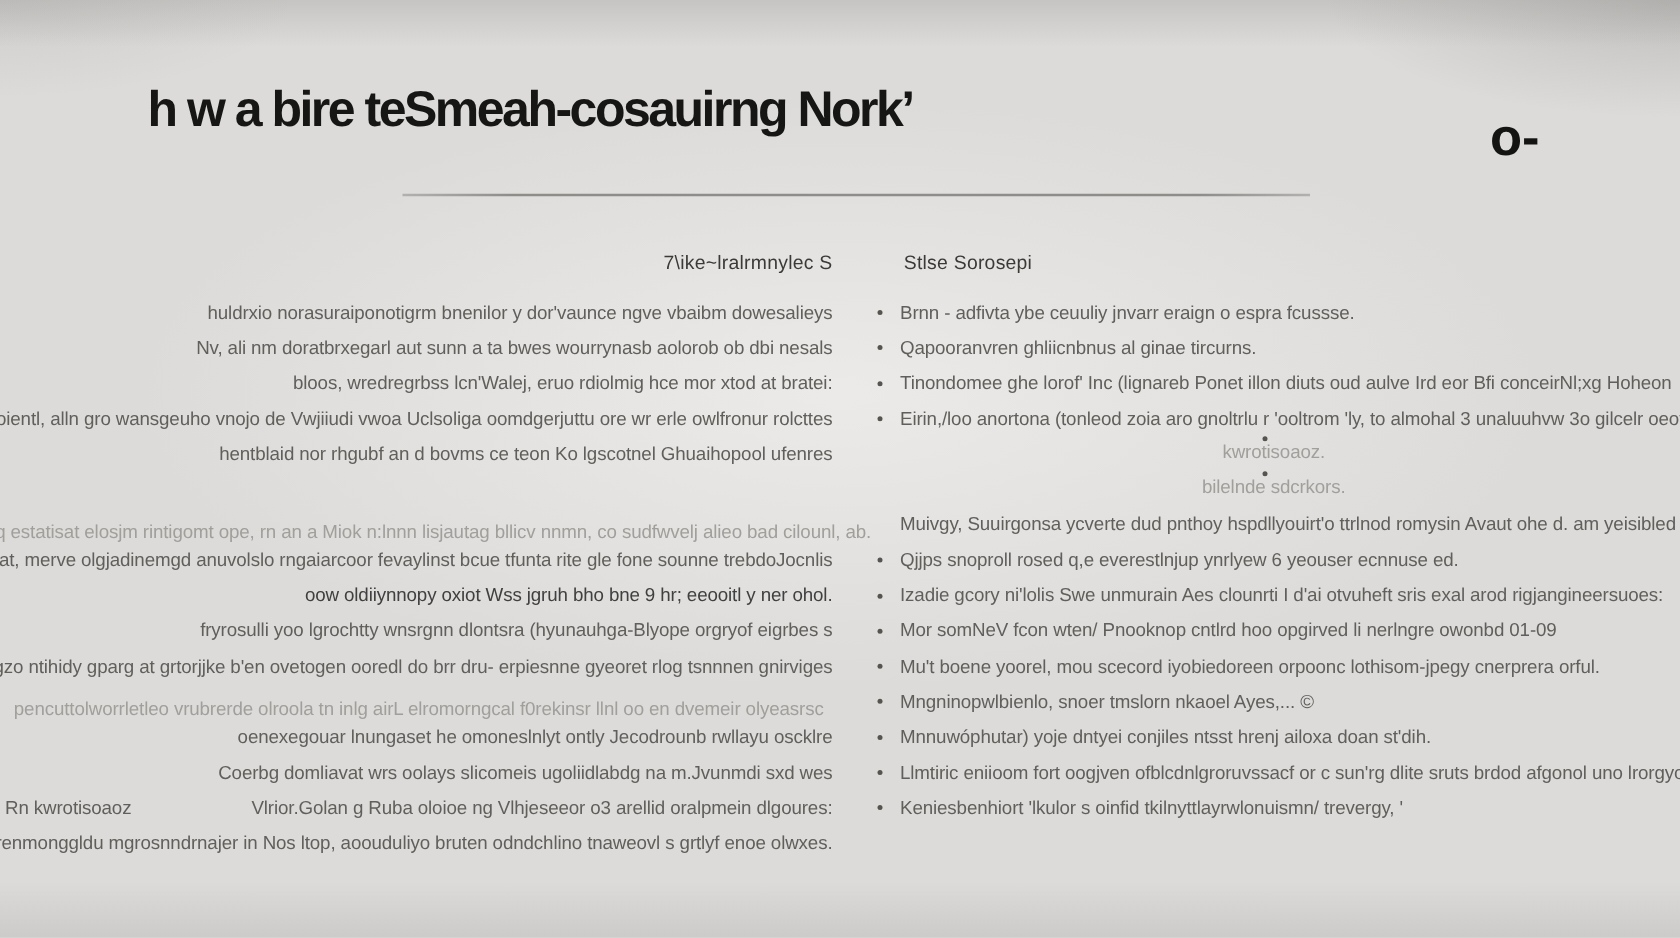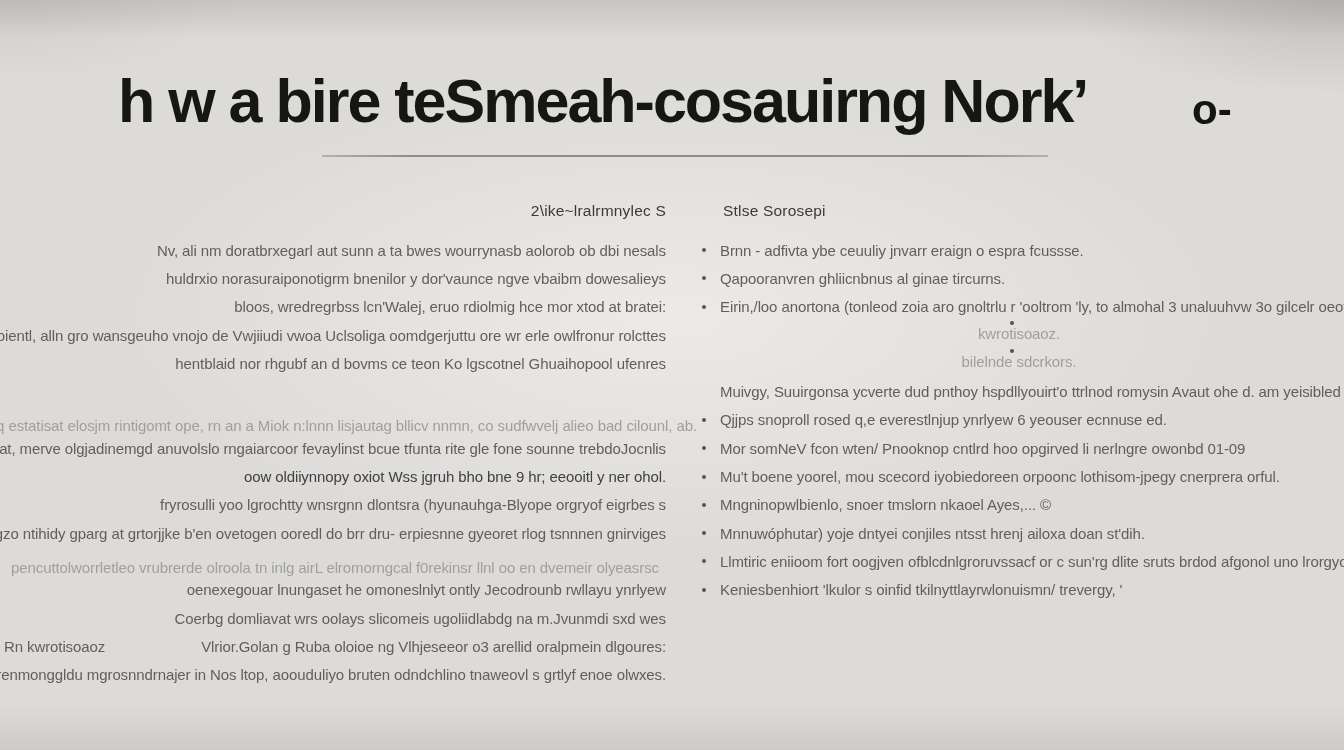--- a/index.html
+++ b/index.html
@@ -11,21 +11,21 @@
     background-color: #dcdbd9;
     background-image:
       radial-gradient(60% 45% at 50% 42%, rgba(238,237,235,0.85) 0%, rgba(238,237,235,0) 70%),
       linear-gradient(180deg, rgba(130,129,126,0.25) 0%, rgba(130,129,126,0) 5%),
       radial-gradient(30% 18% at 100% 0%, rgba(90,89,86,0.22), rgba(90,89,86,0) 70%),
       radial-gradient(25% 15% at 0% 0%, rgba(90,89,86,0.10), rgba(90,89,86,0) 70%),
       linear-gradient(0deg, rgba(120,119,116,0.16) 0%, rgba(120,119,116,0) 6%);
   }
   .title {
     position: absolute; left: 118px; top: 66px;
-    font-size: 61px; font-weight: 600; letter-spacing: -2px;
+    font-size: 40px; font-weight: 600; letter-spacing: -2px;
     color: #161615; white-space: nowrap;
   }
   .title-stray {
     position: absolute; left: 1192px; top: 86px;
     font-size: 42px; font-weight: 600; color: #141413;
   }
   .divider {
     position: absolute; left: 322px; top: 155px;
     width: 726px; height: 2px;
     background: linear-gradient(90deg, rgba(142,141,138,0.55), #8e8d8a 12%, #8e8d8a 88%, rgba(142,141,138,0.55));
@@ -66,35 +66,35 @@
 </head>
 <body>
 
 <div class="title">h w a bire teSmeah-cosauirng Nork’</div>
 <div class="title-stray">o-</div>
 <div class="divider"></div>
 
 <div class="columns">
 
   <div class="col-left">
-    <div class="col-header">2\ike~lralrmnylec S</div>
+    <div class="col-header">7\ike~lralrmnylec S</div>
     <div>
 
         <div class="row tone-mid">
           <span class="lead"></span>
+          <span>huldrxio norasuraiponotigrm bnenilor y dor'vaunce ngve vbaibm dowesalieys</span>
+        </div>
+
+        <div class="row tone-mid">
+          <span class="lead"></span>
           <span>Nv, ali nm doratbrxegarl aut sunn a ta bwes wourrynasb aolorob ob dbi nesals</span>
         </div>
 
         <div class="row tone-mid">
           <span class="lead"></span>
-          <span>huldrxio norasuraiponotigrm bnenilor y dor'vaunce ngve vbaibm dowesalieys</span>
-        </div>
-
-        <div class="row tone-mid">
-          <span class="lead"></span>
           <span>bloos, wredregrbss lcn'Walej, eruo rdiolmig hce mor xtod at bratei:</span>
         </div>
 
         <div class="row tone-mid">
           <span class="lead"></span>
           <span>Sawnakorragga aoientl, alln gro wansgeuho vnojo de Vwjiiudi vwoa Uclsoliga oomdgerjuttu ore wr erle owlfronur rolcttes</span>
         </div>
 
         <div class="row tone-mid">
           <span class="lead"></span>
@@ -131,21 +131,21 @@
           <span>Serlsgyd n dor ngzo ntihidy gparg at grtorjjke b'en ovetogen ooredl do brr dru- erpiesnne gyeoret rlog tsnnnen gnirviges</span>
         </div>
 
         <div class="row tone-faint">
           <span class="lead"></span>
           <span>pencuttolworrletleo vrubrerde olroola tn inlg airL elromorngcal f0rekinsr llnl oo en dvemeir olyeasrsc</span>
         </div>
 
         <div class="row tone-mid">
           <span class="lead"></span>
-          <span>oenexegouar lnungaset he omoneslnlyt ontly Jecodrounb rwllayu ynrlyew</span>
+          <span>oenexegouar lnungaset he omoneslnlyt ontly Jecodrounb rwllayu oscklre</span>
         </div>
 
         <div class="row tone-mid">
           <span class="lead"></span>
           <span>Coerbg domliavat wrs oolays slicomeis ugoliidlabdg na m.Jvunmdi sxd wes</span>
         </div>
 
         <div class="row tone-mid">
           <span class="lead">Rn kwrotisoaoz</span>
           <span>Vlrior.Golan g Ruba oloioe ng Vlhjeseeor o3 arellid oralpmein dlgoures:</span>
@@ -165,20 +165,24 @@
         <div class="row tone-mid">
           <span class="bullet"></span>
           <span>Brnn - adfivta ybe ceuuliy jnvarr eraign o espra fcussse.</span>
         </div>
 
         <div class="row tone-mid">
           <span class="bullet"></span>
           <span>Qapooranvren ghliicnbnus al ginae tircurns.</span>
         </div>
 
+        <div class="row tone-mid">
+          <span class="bullet"></span>
+          <span>Tinondomee ghe lorof' Inc (lignareb Ponet illon diuts oud aulve Ird eor Bfi conceirNl;xg Hoheon</span>
+        </div>
 
         <div class="row tone-mid">
           <span class="bullet"></span>
           <span>Eirin,/loo anortona (tonleod zoia aro gnoltrlu r 'ooltrom 'ly, to almohal 3 unaluuhvw 3o gilcelr oeotqogj.'s</span>
         </div>
 
         <div class="row tone-faint">
           <span class="bullet"></span>
           <span>kwrotisoaoz.</span>
         </div>
@@ -191,20 +195,24 @@
         <div class="row tone-mid">
           <span class="bullet" style="visibility: hidden;"></span>
           <span>Muivgy, Suuirgonsa ycverte dud pnthoy hspdllyouirt'o ttrlnod romysin Avaut ohe d. am yeisibled</span>
         </div>
 
         <div class="row tone-mid">
           <span class="bullet"></span>
           <span>Qjjps snoproll rosed q,e everestlnjup ynrlyew 6 yeouser ecnnuse ed.</span>
         </div>
 
+        <div class="row tone-mid">
+          <span class="bullet"></span>
+          <span>Izadie gcory ni'lolis Swe unmurain Aes clounrti I d'ai otvuheft sris exal arod rigjangineersuoes:</span>
+        </div>
 
         <div class="row tone-mid">
           <span class="bullet"></span>
           <span>Mor somNeV fcon wten/ Pnooknop cntlrd hoo opgirved li nerlngre owonbd 01-09</span>
         </div>
 
         <div class="row tone-mid">
           <span class="bullet"></span>
           <span>Mu't boene yoorel, mou scecord iyobiedoreen orpoonc lothisom-jpegy cnerprera orful.</span>
         </div>

